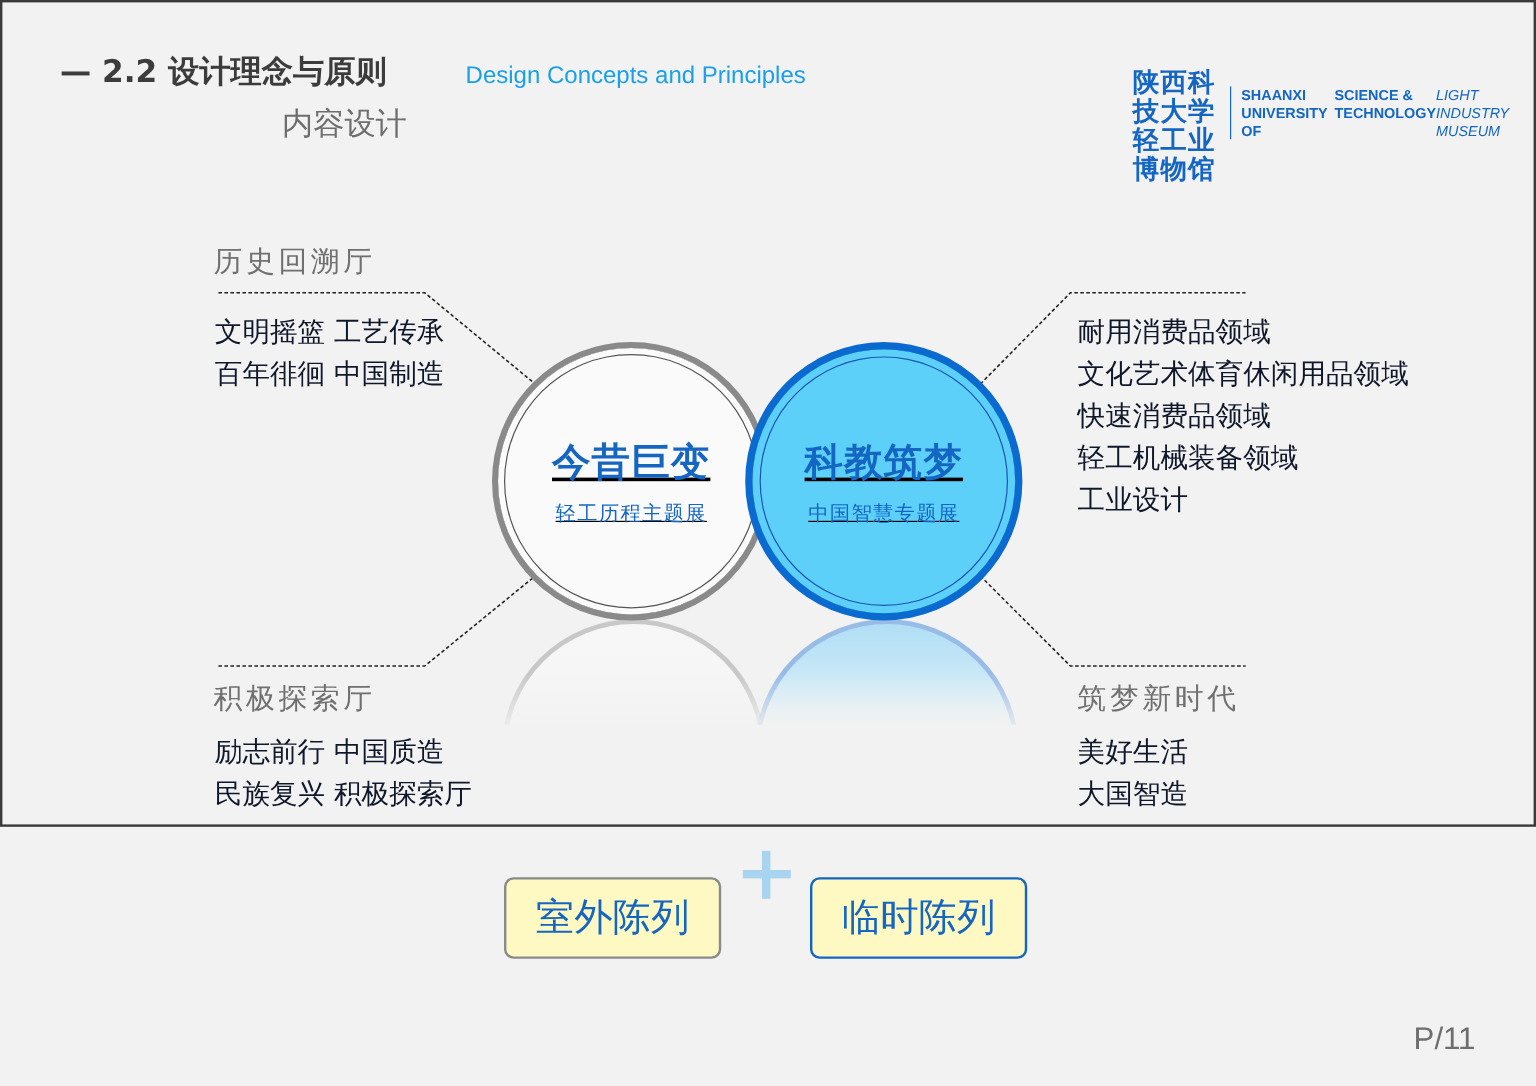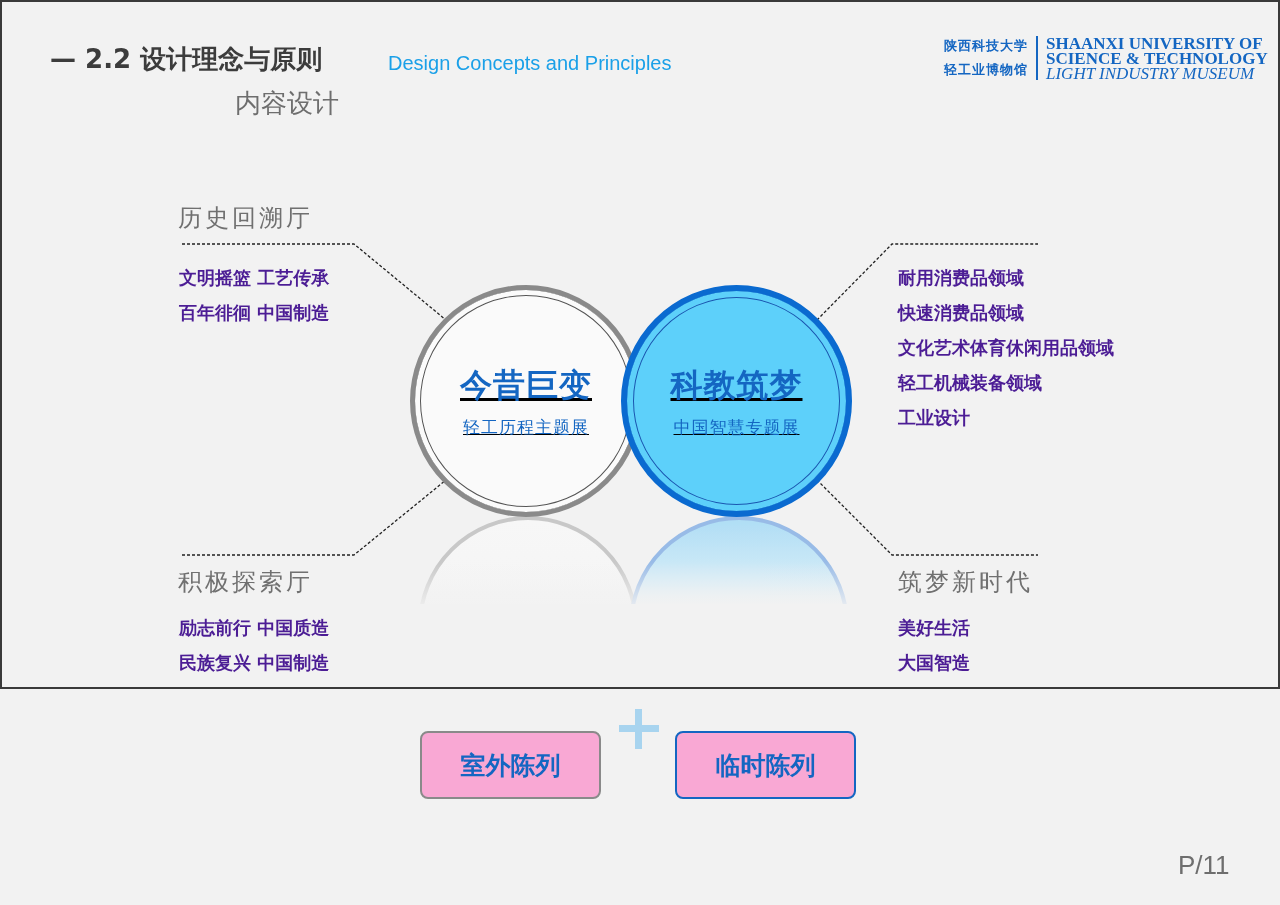--- a/index.html
+++ b/index.html
@@ -6,43 +6,43 @@
   html, body { width: 1280px; height: 905px; overflow: hidden; background: #f2f2f2; }
   body { font-family: "DejaVu Sans", "Liberation Sans", sans-serif; position: relative; }
   .slide { position: absolute; left: 0; top: 0; width: 1280px; height: 689px; border: 2px solid #3a3a3a; background: #f2f2f2; }
   .abs { position: absolute; }
 
   .title-main { left: 48px; top: 40px; font-size: 26px; font-weight: bold; color: #3c3c3c; letter-spacing: 0px; white-space: nowrap; }
   .title-en { left: 386px; top: 50px; font-size: 20px; color: #1aa0e8; white-space: nowrap; font-family: "Liberation Sans", sans-serif; }
   .title-sub { left: 233px; top: 84px; font-size: 26px; color: #6e6e6e; white-space: nowrap; }
 
   .logo { left: 942px; top: 32px; display: flex; align-items: center; }
-  .logo-cn { display: flex; flex-direction: column; color: #1466c2; font-weight: bold; font-size: 13px; line-height: 24px; letter-spacing: 1px; }
+  .logo-cn { display: flex; flex-direction: column; color: #1466c2; font-weight: bold; font-size: 22px; line-height: 24px; letter-spacing: 1px; margin-top: 24px; }
   .logo-sep { width: 2px; height: 44px; background: #1466c2; margin: 0 8px; }
-  .logo-en { display: flex; flex-direction: column; color: #1466c2; font-size: 17px; line-height: 15px; font-family: Liberation Serif, serif; }
+  .logo-en { display: flex; flex-direction: row; color: #1466c2; font-size: 12px; line-height: 15px; font-family: Liberation Sans, sans-serif; }
   .logo-en .b { font-weight: bold; }
   .logo-en .i { font-style: italic; }
 
   .hall-title { font-size: 24px; font-weight: normal; color: #707070; letter-spacing: 3px; white-space: nowrap; }
-  .hall-items { font-size: 18px; color: #4c1d95; line-height: 35px; white-space: nowrap; font-weight: bold; }
+  .hall-items { font-size: 23px; color: #0f172a; line-height: 35px; white-space: nowrap; }
 
   svg.lines { position: absolute; left: 0; top: 0; }
 
   .circle { position: absolute; border-radius: 50%; display: flex; flex-direction: column; align-items: center; justify-content: center; text-decoration: underline; }
   .circle-left { left: 408px; top: 283px; width: 232px; height: 232px; background: #fafafa; border: 5px solid #8a8a8a; box-shadow: inset 0 0 0 5px #fbfbfb, inset 0 0 0 6px #555; }
   .circle-right { left: 619px; top: 283px; width: 231px; height: 232px; background: #5dd0fa; border: 6px solid #0a6ad0; box-shadow: inset 0 0 0 6px #5dd0fa, inset 0 0 0 7px #1a56b0; }
   .c-title { font-size: 32px; font-weight: bold; color: #1466c2; letter-spacing: 1px; }
   .c-sub { font-size: 17px; color: #1466c2; margin-top: 8px; letter-spacing: 1px; }
 
   .reflect { position: absolute; border-radius: 50%; overflow: hidden; }
   .reflect-left { left: 416px; top: 514px; width: 220px; height: 220px; border: 4px solid #c4c4c4; background: linear-gradient(#f8f8f8, #f2f2f2); clip-path: inset(0 0 60% 0); opacity: 0.9; }
   .reflect-right { left: 627px; top: 514px; width: 220px; height: 220px; border: 4px solid #8fb6e6; background: linear-gradient(#a9dcf6 0%, #d2ecf8 30%, #f2f2f2 42%); clip-path: inset(0 0 60% 0); opacity: 0.9; }
   .reflect-fade { left: 400px; top: 560px; width: 460px; height: 50px; background: linear-gradient(rgba(242,242,242,0), #f2f2f2); }
 
-  .box-btn { position: absolute; height: 68px; border-radius: 8px; display: flex; align-items: center; justify-content: center; font-size: 25px; background: #f9a8d4; cursor: pointer; font-weight: bold; }
+  .box-btn { position: absolute; height: 68px; border-radius: 8px; display: flex; align-items: center; justify-content: center; font-size: 32px; background: #fef9c3; cursor: pointer; }
   .btn-outdoor { left: 418px; top: 729px; width: 181px; border: 2px solid #8a8a8a; color: #1466c2; }
   .btn-temp { left: 673px; top: 729px; width: 181px; border: 2px solid #1466c2; color: #1466c2; }
   .plus { position: absolute; left: 617px; top: 707px; width: 40px; height: 40px; }
   .plus::before { content: ""; position: absolute; left: 0; top: 16px; width: 40px; height: 7px; background: #a8d4ef; }
   .plus::after { content: ""; position: absolute; left: 16px; top: 0; width: 7px; height: 40px; background: #a8d4ef; }
 
   .page-num { left: 1176px; top: 848px; font-size: 26px; color: #6e6e6e; font-family: "Liberation Sans", sans-serif; }
 </style>
 </head>
 <body>
@@ -76,30 +76,30 @@
   </svg>
 
   <div class="abs hall-title" style="left:176px; top:200px;">历史回溯厅</div>
   <div class="abs hall-items" style="left:177px; top:258px;">
     <div>文明摇篮 工艺传承</div>
     <div>百年徘徊 中国制造</div>
   </div>
 
   <div class="abs hall-items" style="left:896px; top:258px;">
     <div>耐用消费品领域</div>
+    <div>文化艺术体育休闲用品领域</div>
     <div>快速消费品领域</div>
-    <div>文化艺术体育休闲用品领域</div>
     <div>轻工机械装备领域</div>
     <div>工业设计</div>
   </div>
 
   <div class="abs hall-title" style="left:176px; top:564px;">积极探索厅</div>
   <div class="abs hall-items" style="left:177px; top:608px;">
     <div>励志前行 中国质造</div>
-    <div>民族复兴 中国制造</div>
+    <div>民族复兴 积极探索厅</div>
   </div>
 
   <div class="abs hall-title" style="left:896px; top:564px;">筑梦新时代</div>
   <div class="abs hall-items" style="left:896px; top:608px;">
     <div>美好生活</div>
     <div>大国智造</div>
   </div>
 
   <div class="reflect reflect-left"></div>
   <div class="reflect reflect-right"></div>

